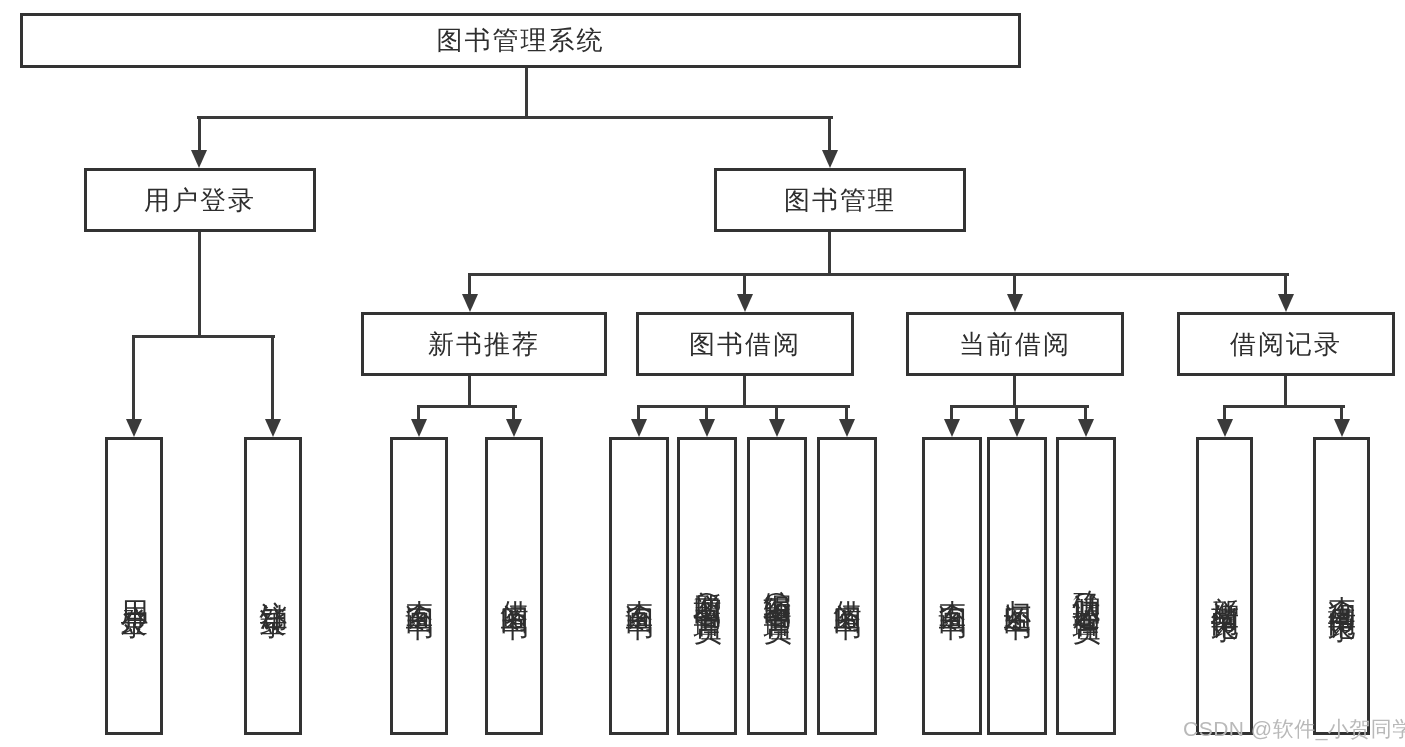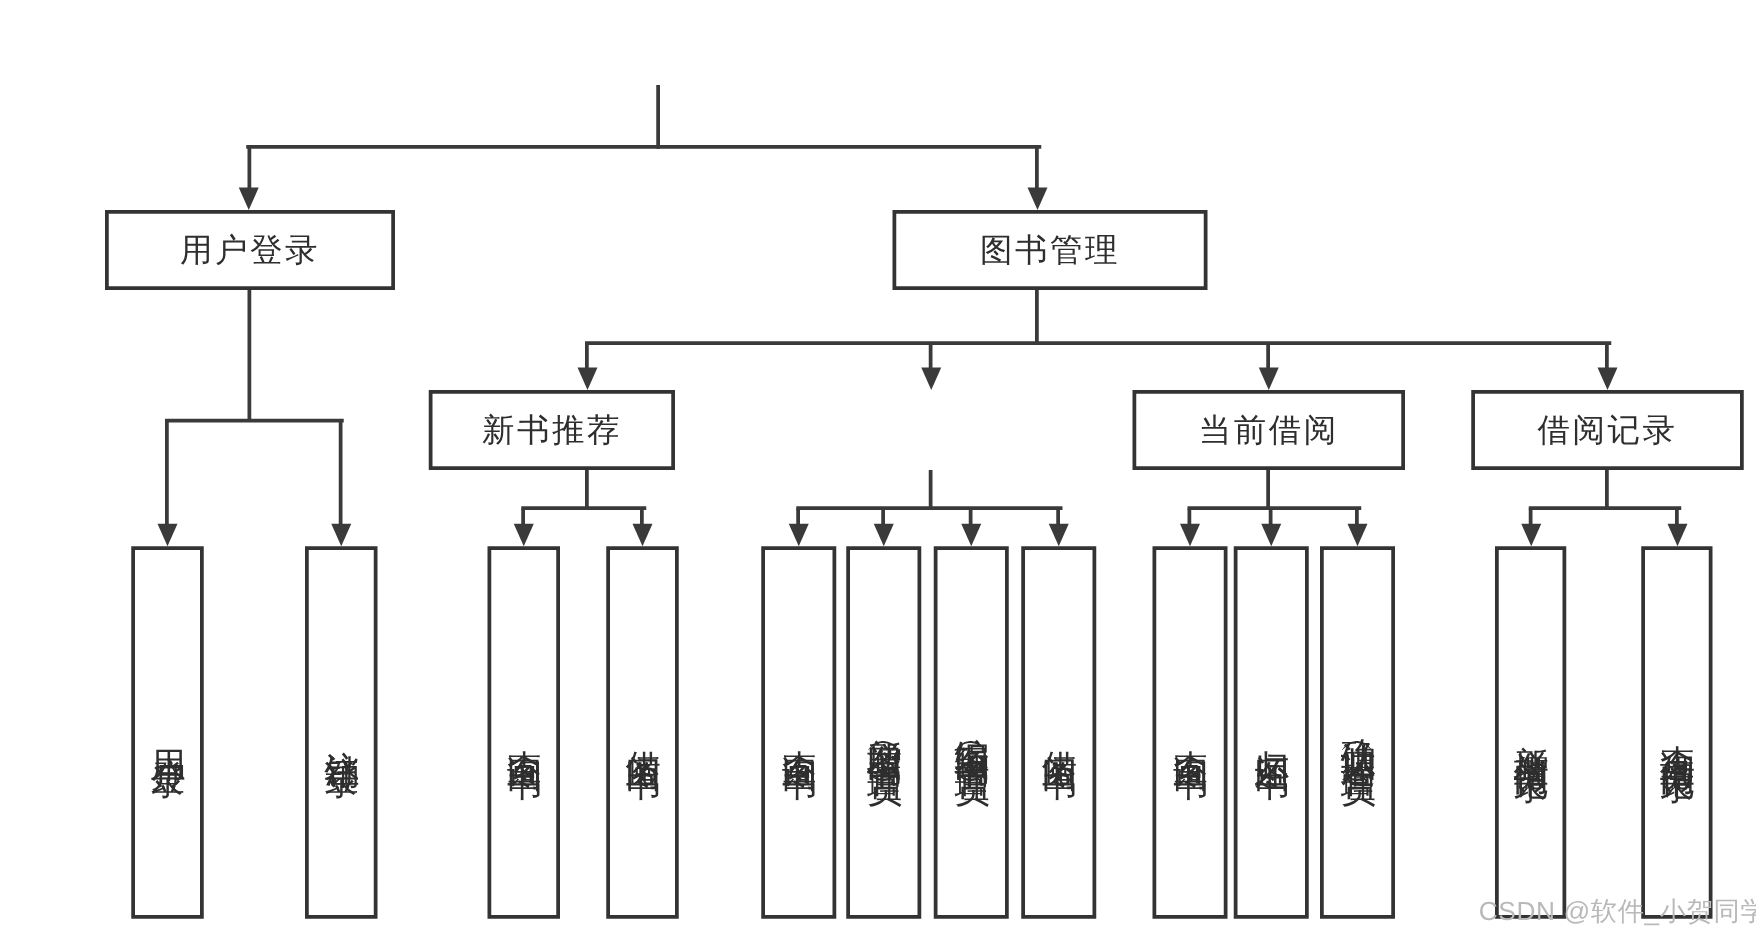--- a/index.html
+++ b/index.html
@@ -115,30 +115,36 @@
   <div class="line" style="left:1084px;top:407px;width:3px;height:14px"></div>
   <div class="arrow" style="left:1078px;top:419px"></div>
 
   <div class="line" style="left:1284px;top:376px;width:3px;height:31px"></div>
   <div class="line" style="left:1223px;top:405px;width:122px;height:3px"></div>
   <div class="line" style="left:1223px;top:407px;width:3px;height:14px"></div>
   <div class="arrow" style="left:1217px;top:419px"></div>
   <div class="line" style="left:1340px;top:407px;width:3px;height:14px"></div>
   <div class="arrow" style="left:1334px;top:419px"></div>
 
+  <div class="box hbox" style="left:20px;top:13px;width:1001px;height:55px">
+    <span>图书管理系统</span>
+  </div>
 
   <div class="box hbox" style="left:84px;top:168px;width:232px;height:64px">
     <span>用户登录</span>
   </div>
   <div class="box hbox" style="left:714px;top:168px;width:252px;height:64px">
     <span>图书管理</span>
   </div>
 
-  <div class="box hbox" style="left:343px;top:312px;width:197px;height:64px">
+  <div class="box hbox" style="left:361px;top:312px;width:246px;height:64px">
     <span>新书推荐</span>
+  </div>
+  <div class="box hbox" style="left:636px;top:312px;width:218px;height:64px">
+    <span>图书借阅</span>
   </div>
   <div class="box hbox" style="left:906px;top:312px;width:218px;height:64px">
     <span>当前借阅</span>
   </div>
   <div class="box hbox" style="left:1177px;top:312px;width:218px;height:64px">
     <span>借阅记录</span>
   </div>
 
   <div class="box leaf" style="left:105px;top:437px;width:58px;height:298px">
     <span class="vtext">用户登录</span>

